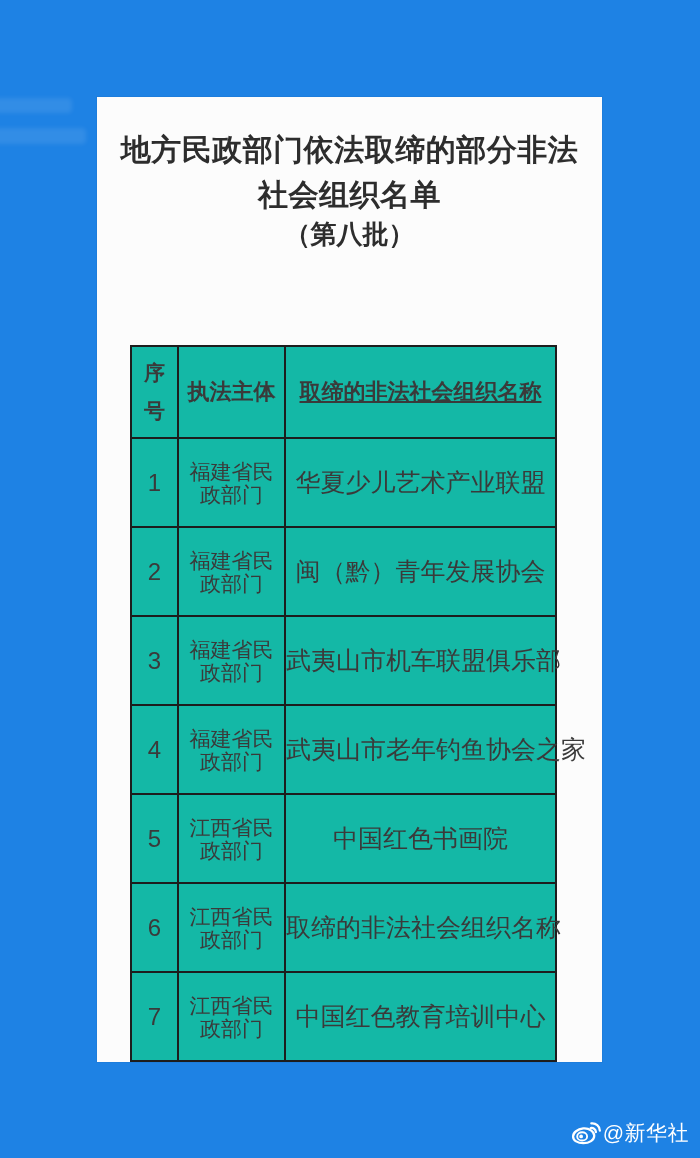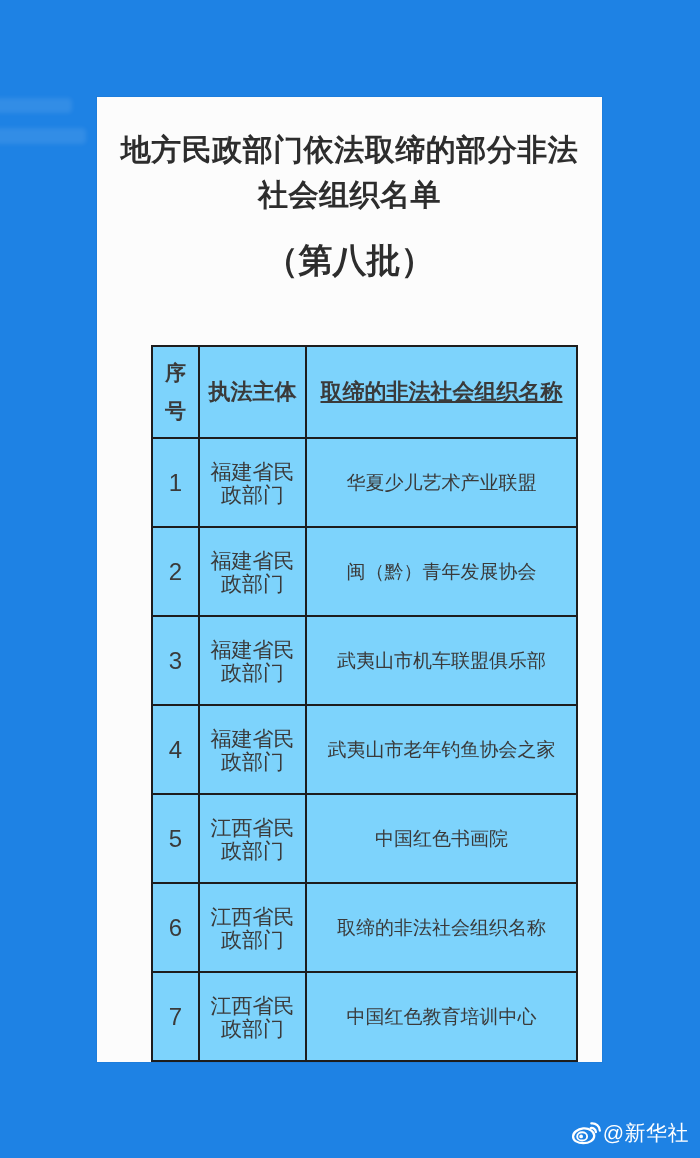--- a/index.html
+++ b/index.html
@@ -46,34 +46,33 @@
     color: #2d2d2d;
     font-weight: 700;
   }
   .title-line {
     font-size: 30px;
     line-height: 45px;
     letter-spacing: 0.5px;
     white-space: nowrap;
   }
   .batch-line {
-    margin-top: 26px;
-    font-size: 34px;
+    font-size: 26px;
     line-height: 34px;
     white-space: nowrap;
   }
 
   .ban-table {
     position: absolute;
-    left: 54px;
+    left: 33px;
     top: 248px;
     width: 425px;
     border-collapse: collapse;
     table-layout: fixed;
-    background: #7dd3fc;
+    background: #14b8a6;
   }
   .ban-table col.c-no   { width: 47px; }
   .ban-table col.c-auth { width: 107px; }
   .ban-table col.c-org  { width: 271px; }
   .ban-table th, .ban-table td {
     border: 2px solid #1d1d1d;
     text-align: center;
     vertical-align: middle;
     color: #3a3a3a;
     padding: 0;
@@ -92,21 +91,21 @@
   .th-org  { font-size: 22px; white-space: nowrap; text-decoration: underline; }
 
   .cell-no { font-size: 24px; }
   .cell-auth-inner {
     width: 90px;
     margin: 0 auto;
     font-size: 21px;
     line-height: 23px;
     word-break: break-all;
   }
-  .cell-org { font-size: 19px; white-space: nowrap; }
+  .cell-org { font-size: 25px; white-space: nowrap; }
 
   
   .stub-row td { height: 12px; border-bottom: none; }
 
   .weibo-credit {
     position: absolute;
     right: 11px;
     bottom: 11px;
     display: flex;
     align-items: center;

